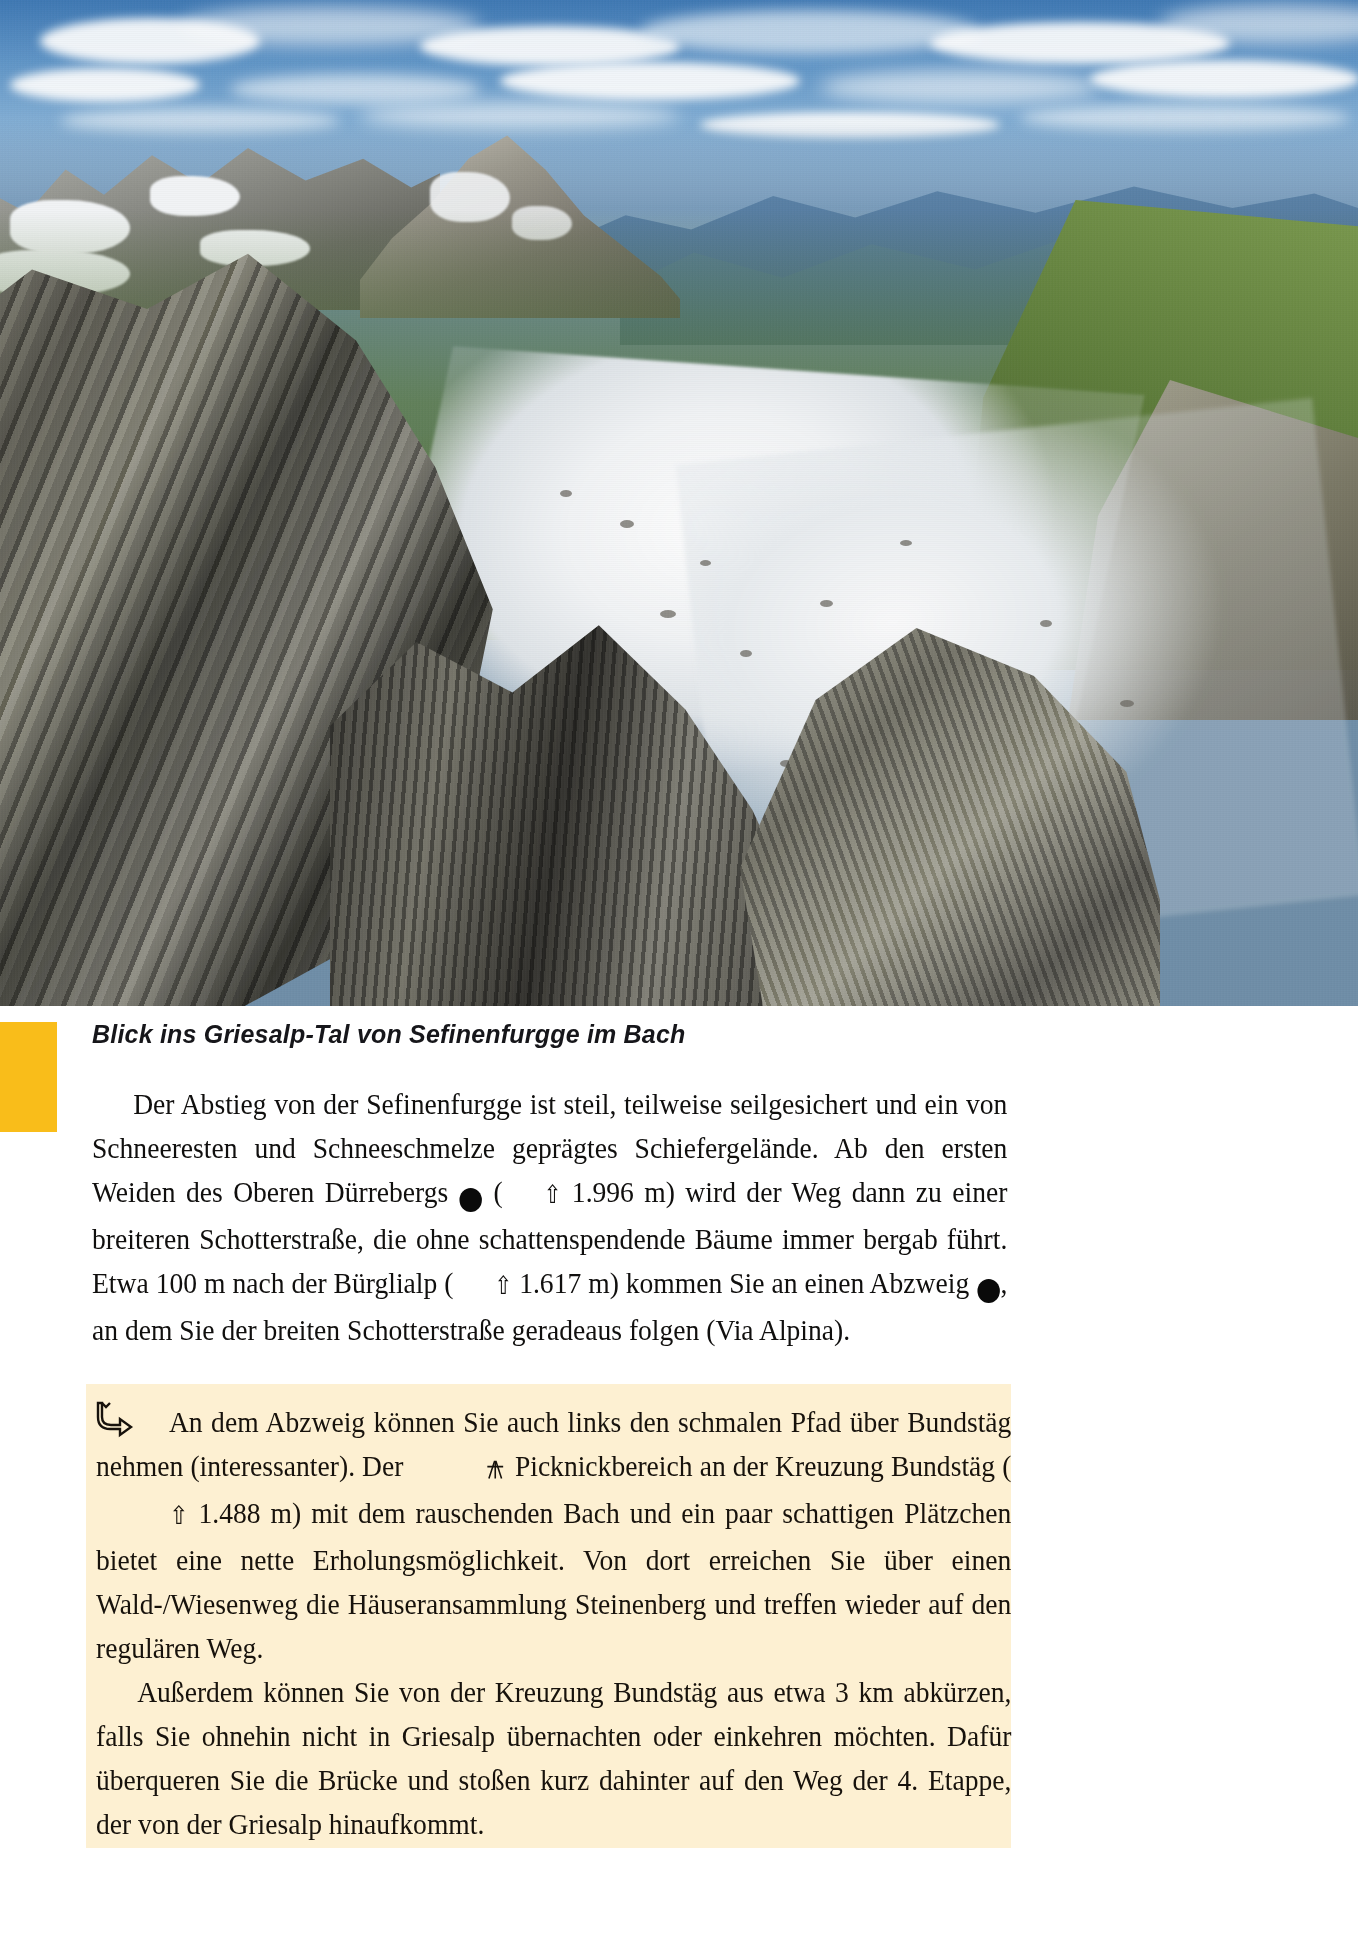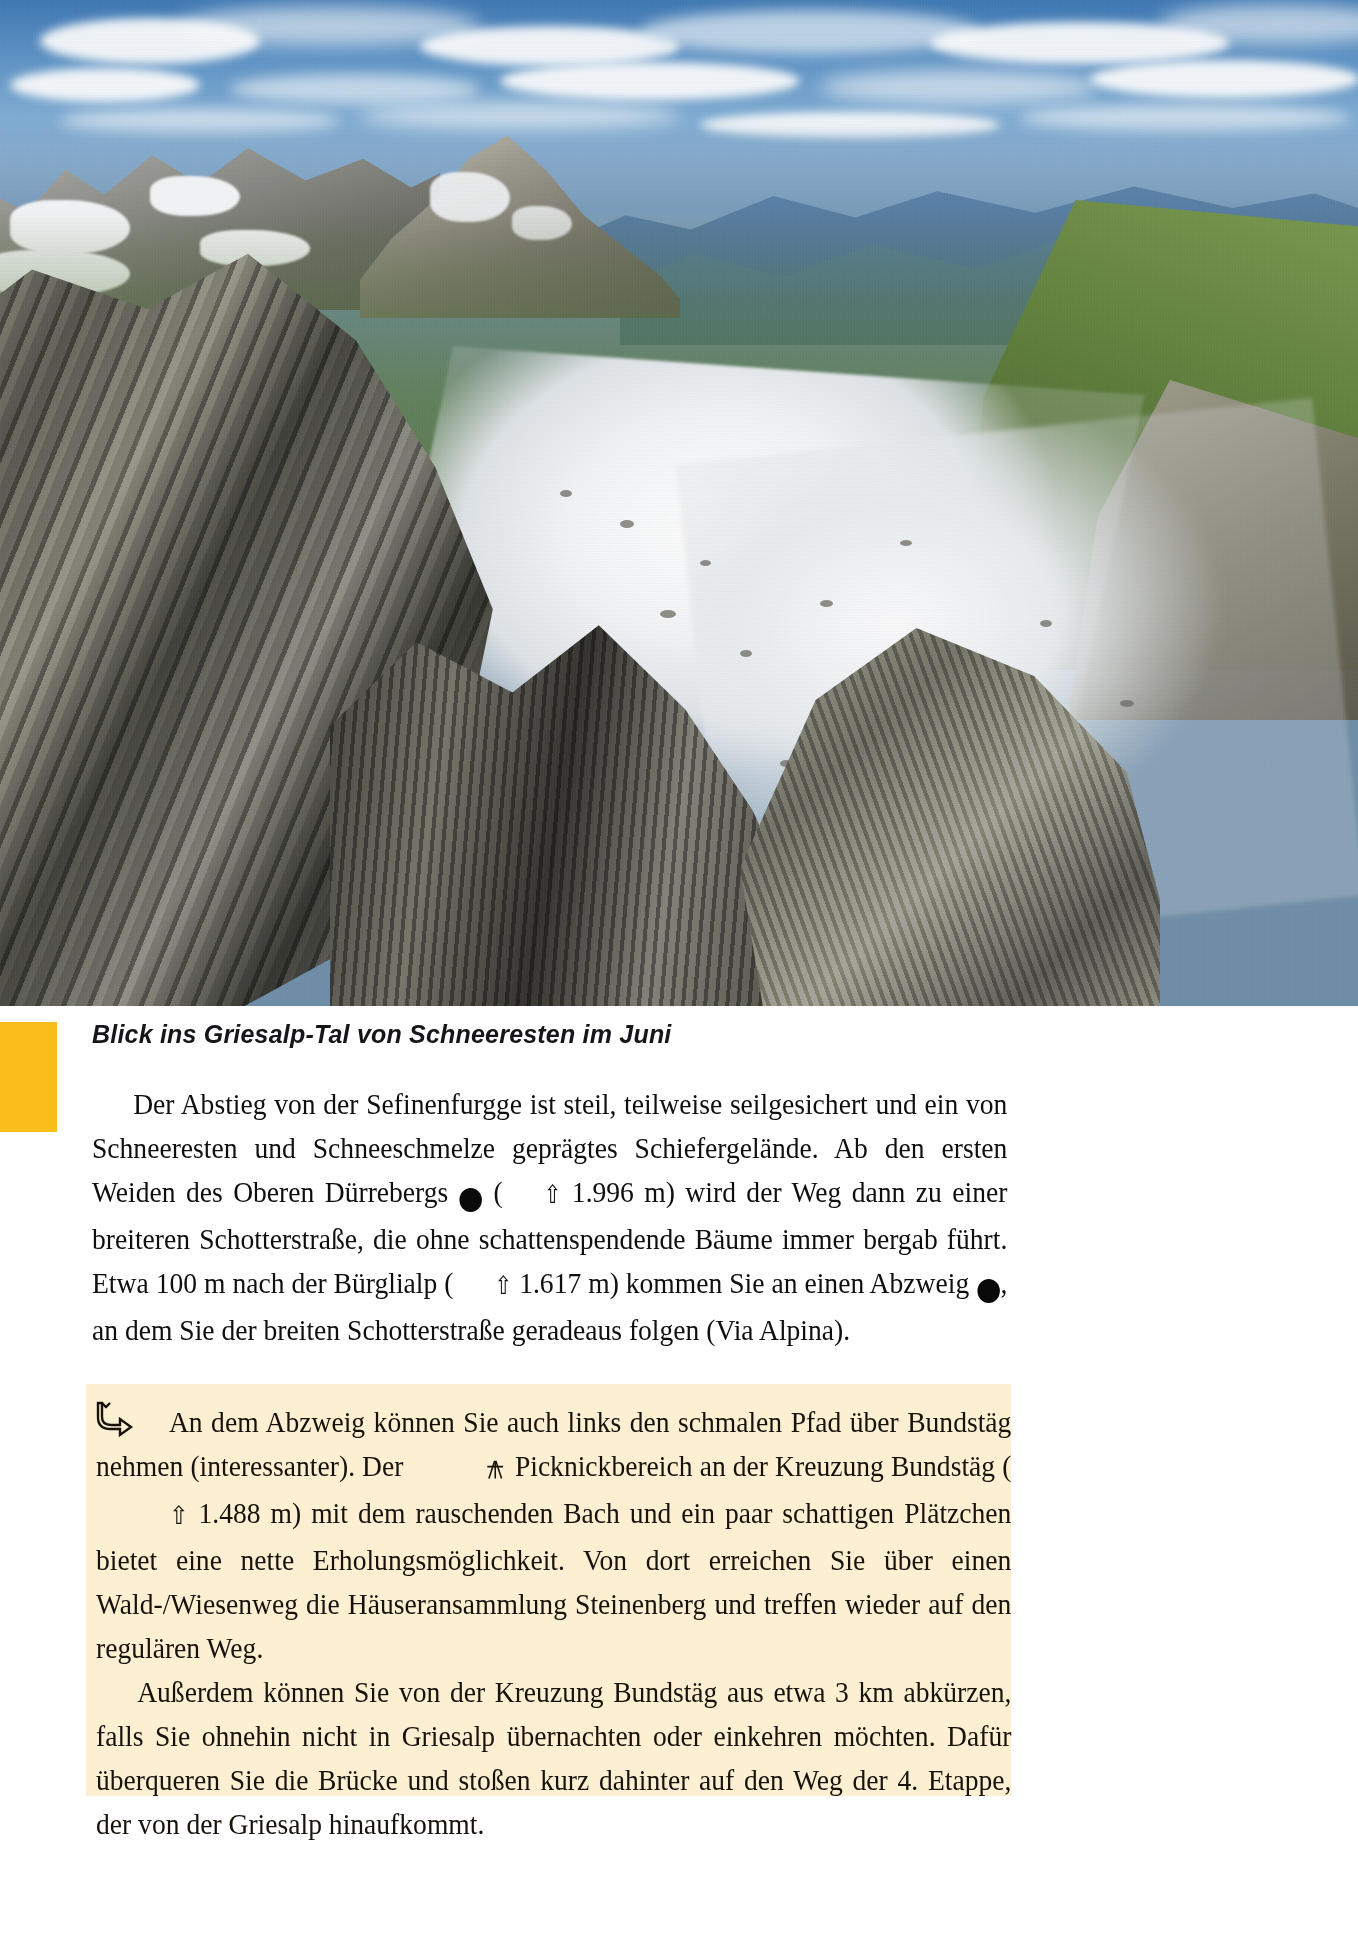--- a/index.html
+++ b/index.html
@@ -273,21 +273,21 @@
     vertical-align: -2px;
     margin: 0 2px;
   }
 
   
   .tipbox {
     position: absolute;
     left: 86px;
     top: 1384px;
     width: 925px;
-    height: 412px;
+    height: 464px;
     background: #fdf0d2;
   }
   .tip-inner {
     position: absolute;
     left: 10px;
     top: 16px;
     width: 915px;
   }
   .tip-hand {
     position: absolute;
@@ -382,21 +382,21 @@
     <div class="rock-left"></div>
     <div class="rock-center"></div>
     <div class="rock-right"></div>
 
     <div class="photo-noise"></div>
   </div>
 </div>
 
 <div class="orange-tab"></div>
 
-<div class="caption">Blick ins Griesalp-Tal von Schneeresten im Juni</div>
+<div class="caption">Blick ins Griesalp-Tal von Sefinenfurgge im Bach</div>
 
 <div class="body-col">
   <p class="para"><span>Der Abstieg von der Sefinenfurgge ist steil, teilweise seilgesichert und ein von Schneeresten und Schneeschmelze geprägtes Schiefergelände. Ab den ersten Weiden des Oberen Dürrebergs </span><span class="marker">6</span><span> (</span><span class="alt-icon">⇧</span><span> 1.996 m) wird der Weg dann zu einer breiteren Schotterstraße, die ohne schattenspendende Bäume immer bergab führt. Etwa 100 m nach der Bürglialp (</span><span class="alt-icon">⇧</span><span> 1.617 m) kommen Sie an einen Abzweig </span><span class="marker">7</span><span>, an dem Sie der breiten Schotterstraße geradeaus folgen (Via Alpina).</span></p>
 </div>
 
 <div class="tipbox">
   <span class="tip-hand">
     <svg viewBox="0 0 40 40" width="40" height="40" aria-hidden="true">
       <path d="M8 5 L8 19 Q8 27 17 27 L26 27 L26 21 L37 29 L26 37 L26 31 L16 31 Q4 31 4 19 L4 5 Z" fill="none" stroke="#17120c" stroke-width="2.4" stroke-linejoin="miter"></path>
       <path d="M8 5 L12 9 L16 5" fill="none" stroke="#17120c" stroke-width="2.4"></path>

